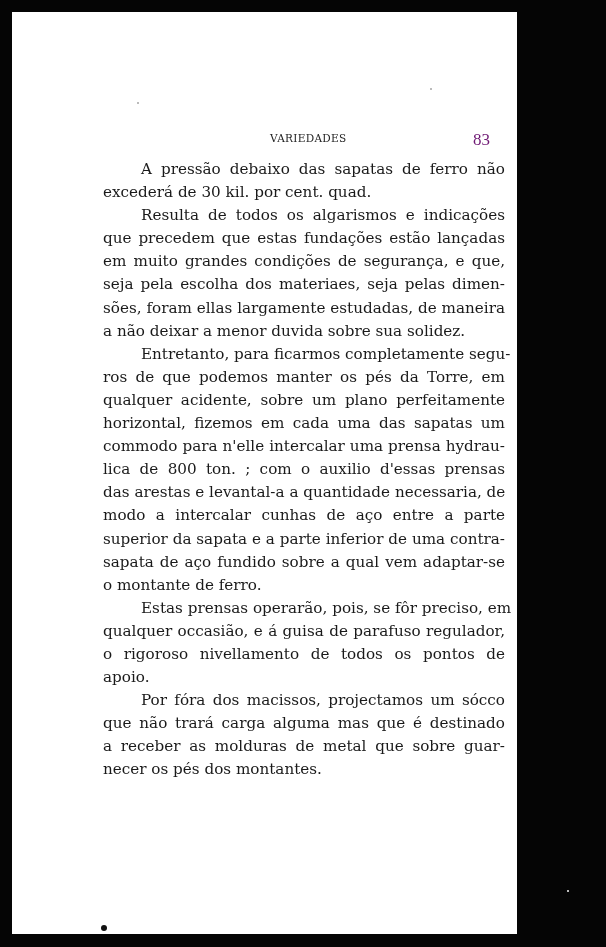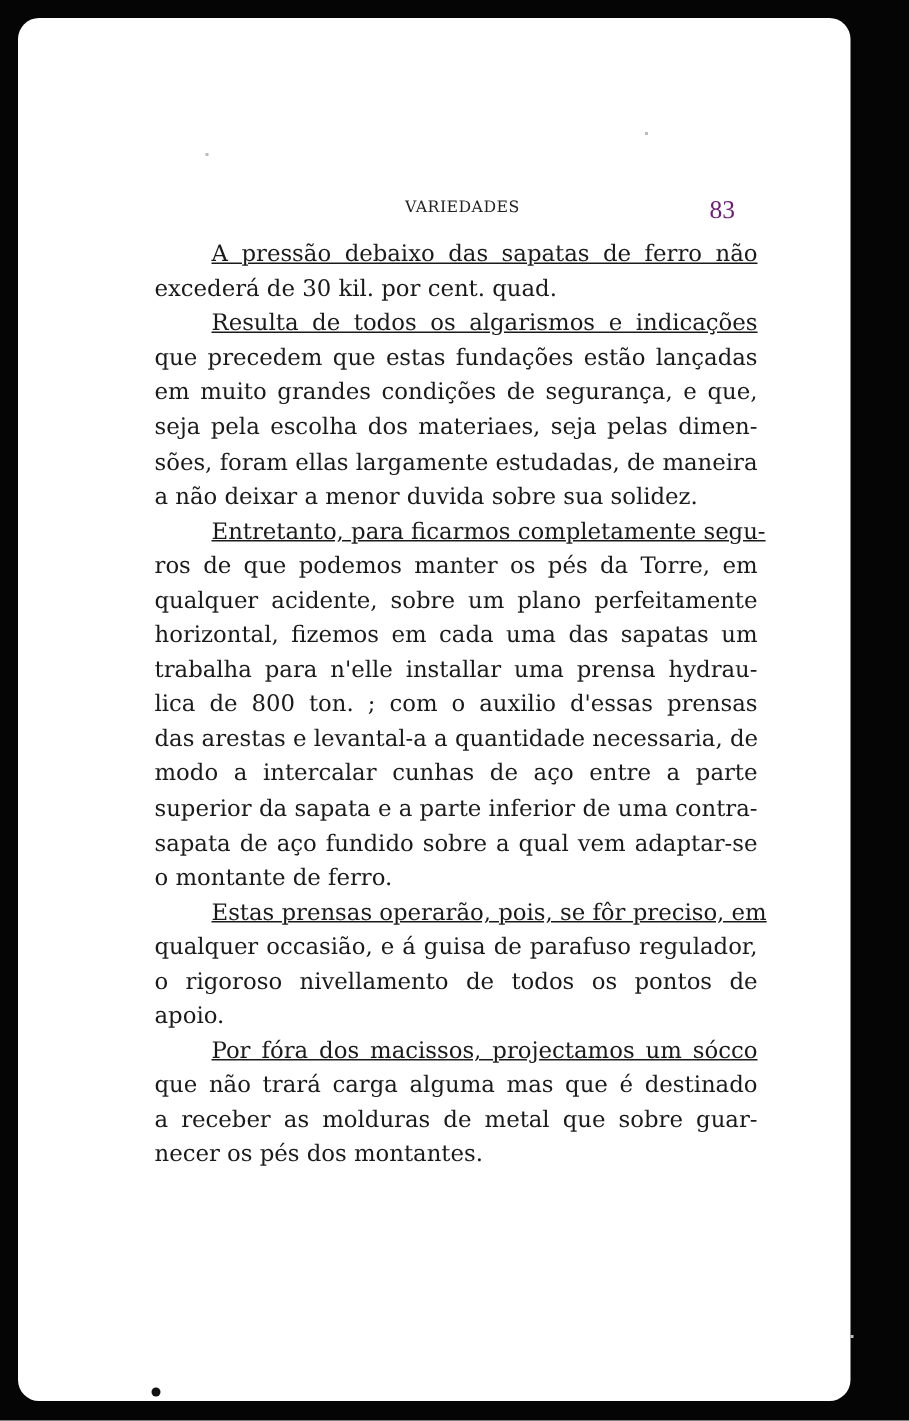--- a/index.html
+++ b/index.html
@@ -1,23 +1,23 @@
 <!DOCTYPE html>
 <html><head>
 <meta charset="utf-8">
 <style>
   html, body { margin:0; padding:0; }
   body { width:606px; height:947px; background:#050505; position:relative; overflow:hidden; }
-  .page { position:absolute; left:12px; top:12px; width:555px; height:922px; background:#ffffff;border-radius:14px; }
+  .page { position:absolute; left:12px; top:12px; width:505px; height:922px; background:#ffffff; }
   .header { position:absolute; top:118px; left:0; width:100%; height:20px; }
   .running-head { position:absolute; left:258px; top:2px; font-family:"DejaVu Serif", serif; font-size:10.5px; letter-spacing:0.3px; color:#222; }
   .page-num { position:absolute; left:461px; top:0px; font-family:"Liberation Serif", serif; font-size:17px; color:#701a75; }
   .body-text { position:absolute; left:91px; top:146px; width:402px; font-family:"DejaVu Serif", serif; font-size:15.2px; color:#1a1a1a; }
   .line { display:block; height:23.1px; line-height:23.1px; text-align:justify; text-align-last:justify; white-space:nowrap; overflow:visible; }
-  .line.indent { padding-left:38px;text-decoration:underline; }
+  .line.indent { padding-left:38px; }
   .line.last { text-align-last:left; }
   .dot { position:absolute; left:89px; top:913px; width:6px; height:6px; border-radius:50%; background:#111; }
   .speck { position:absolute; width:2px; height:2px; background:#bbb; }
 </style>
 </head>
 <body>
 
 <div class="page">
   <div class="header">
     <span class="running-head">VARIEDADES</span>
@@ -35,21 +35,21 @@
       <span class="line">em muito grandes condições de segurança, e que,</span>
       <span class="line">seja pela escolha dos materiaes, seja pelas dimen-</span>
       <span class="line">sões, foram ellas largamente estudadas, de maneira</span>
       <span class="line last">a não deixar a menor duvida sobre sua solidez.</span>
     </div>
     <div>
       <span class="line indent">Entretanto, para ficarmos completamente segu-</span>
       <span class="line">ros de que podemos manter os pés da Torre, em</span>
       <span class="line">qualquer acidente, sobre um plano perfeitamente</span>
       <span class="line">horizontal, fizemos em cada uma das sapatas um</span>
-      <span class="line">trabalha para n'elle installar uma prensa hydrau-</span>
+      <span class="line">commodo para n'elle intercalar uma prensa hydrau-</span>
       <span class="line">lica de 800 ton. ; com o auxilio d'essas prensas</span>
       <span class="line">das arestas e levantal-a a quantidade necessaria, de</span>
       <span class="line">modo a intercalar cunhas de aço entre a parte</span>
       <span class="line">superior da sapata e a parte inferior de uma contra-</span>
       <span class="line">sapata de aço fundido sobre a qual vem adaptar-se</span>
       <span class="line last">o montante de ferro.</span>
     </div>
     <div>
       <span class="line indent">Estas prensas operarão, pois, se fôr preciso, em</span>
       <span class="line">qualquer occasião, e á guisa de parafuso regulador,</span>

